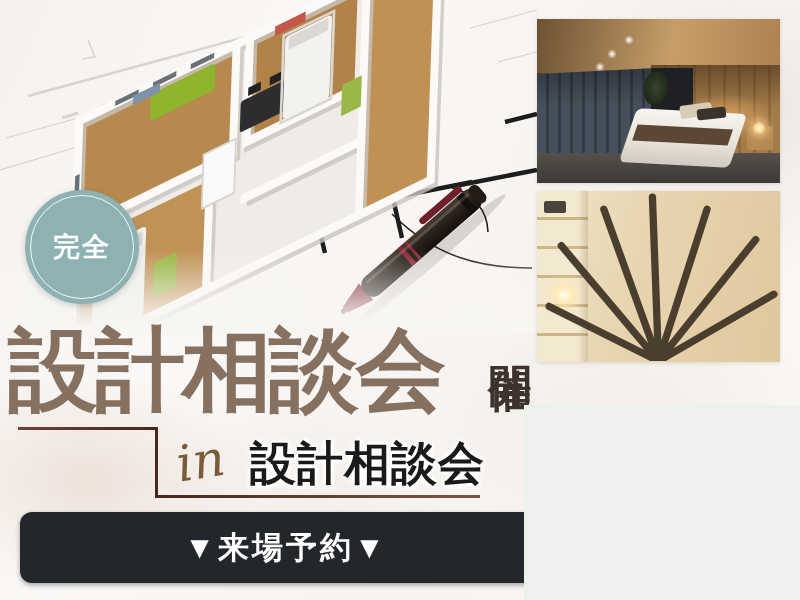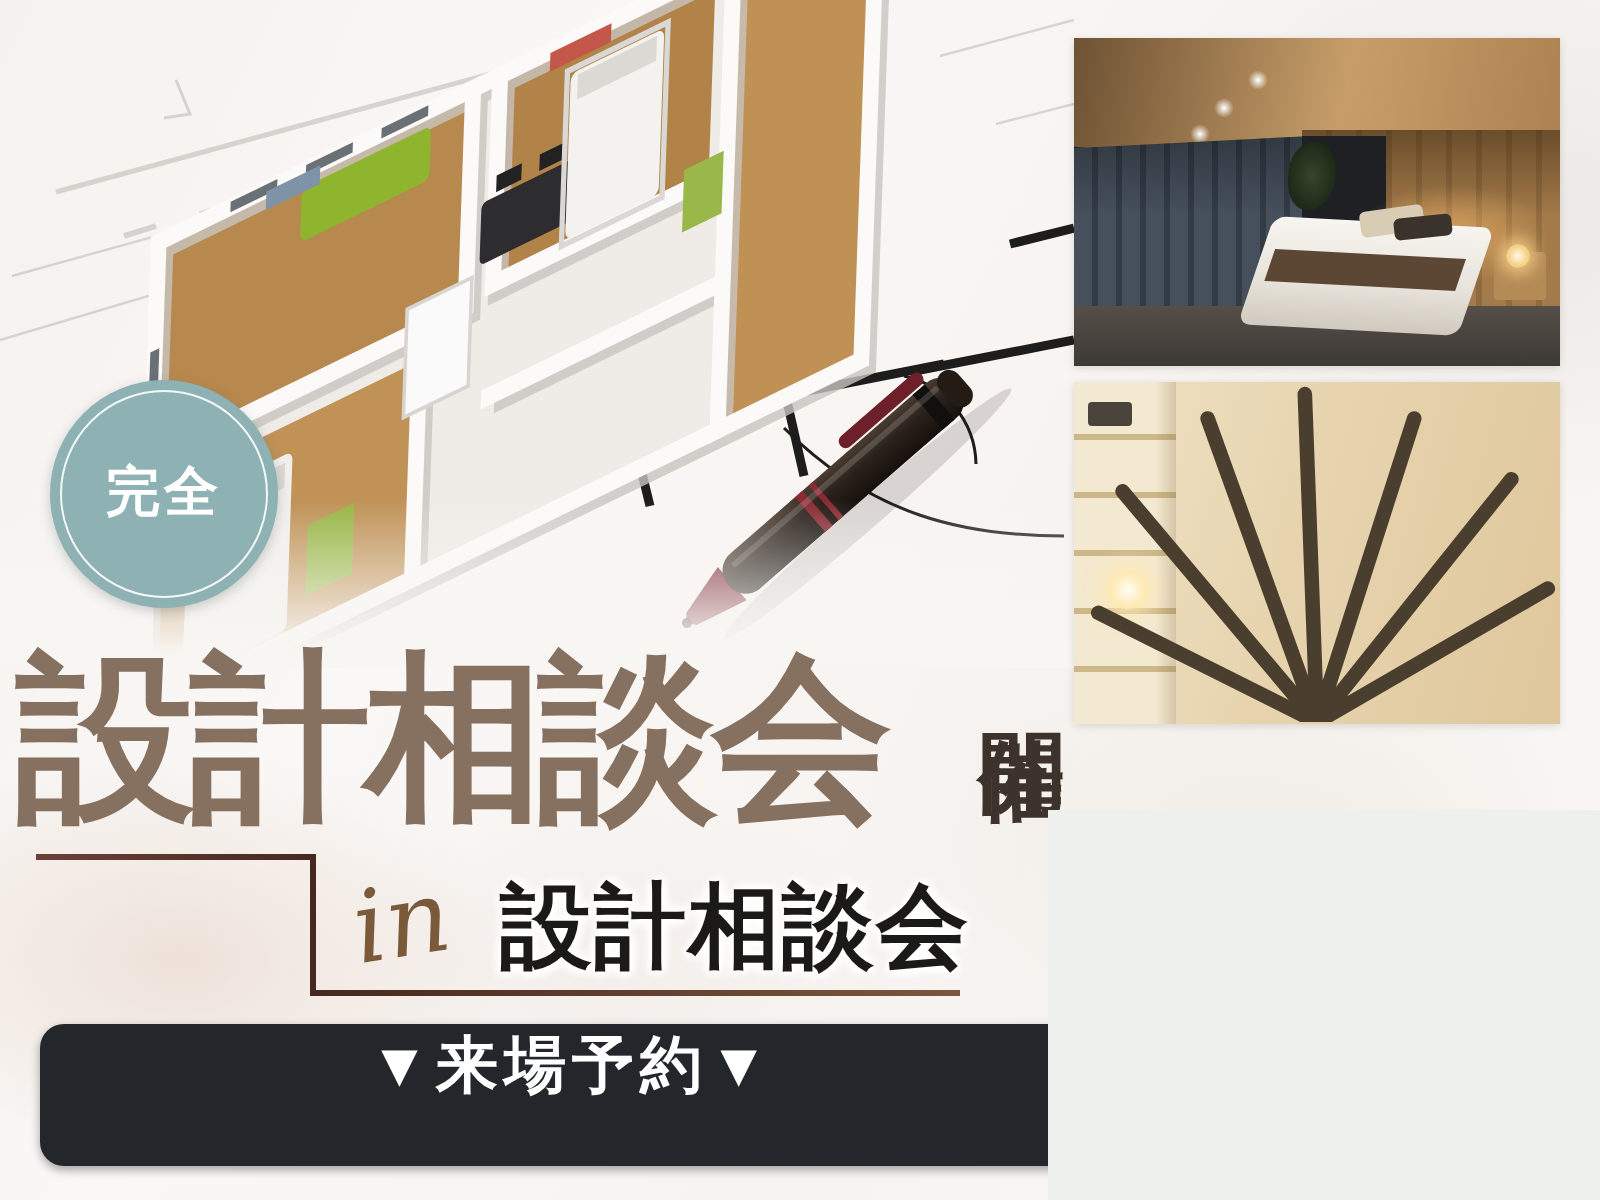--- a/index.html
+++ b/index.html
@@ -46,21 +46,21 @@
   .in-script{left:163px;top:431px;width:90px;height:64px;}
   .loc{
     left:250px;top:433px;white-space:nowrap;
     font-family:"DejaVu Serif","Liberation Serif",serif;font-weight:bold;
     font-size:46px;letter-spacing:1px;
     text-shadow:0 0 4px #fff,0 0 7px #fff,2px 2px 4px #fff,-2px 2px 4px #fff,2px -2px 4px #fff;
   }
   
   .cta{
     left:20px;top:512px;width:532px;height:71px;border-radius:12px;
-    display:flex;justify-content:center;cursor:pointer;
+    display:flex;align-items:center;justify-content:center;cursor:pointer;
     box-shadow:0 2px 5px rgba(0,0,0,.35);
   }
   .cta span{font-size:31px;font-weight:bold;letter-spacing:3px;}
   
   .photo{overflow:hidden;box-shadow:0 1px 4px rgba(0,0,0,.12);}
   #photo-bedroom{left:537px;top:19px;width:243px;height:164px;background:#23262a;}
   #photo-entry  {left:537px;top:191px;width:243px;height:171px;background:#e6d3ae;}
   #photo-exterior{left:524px;top:405px;width:276px;height:195px;box-shadow:none;background:#eef0ee;}
   .photo *{position:absolute;}
   

